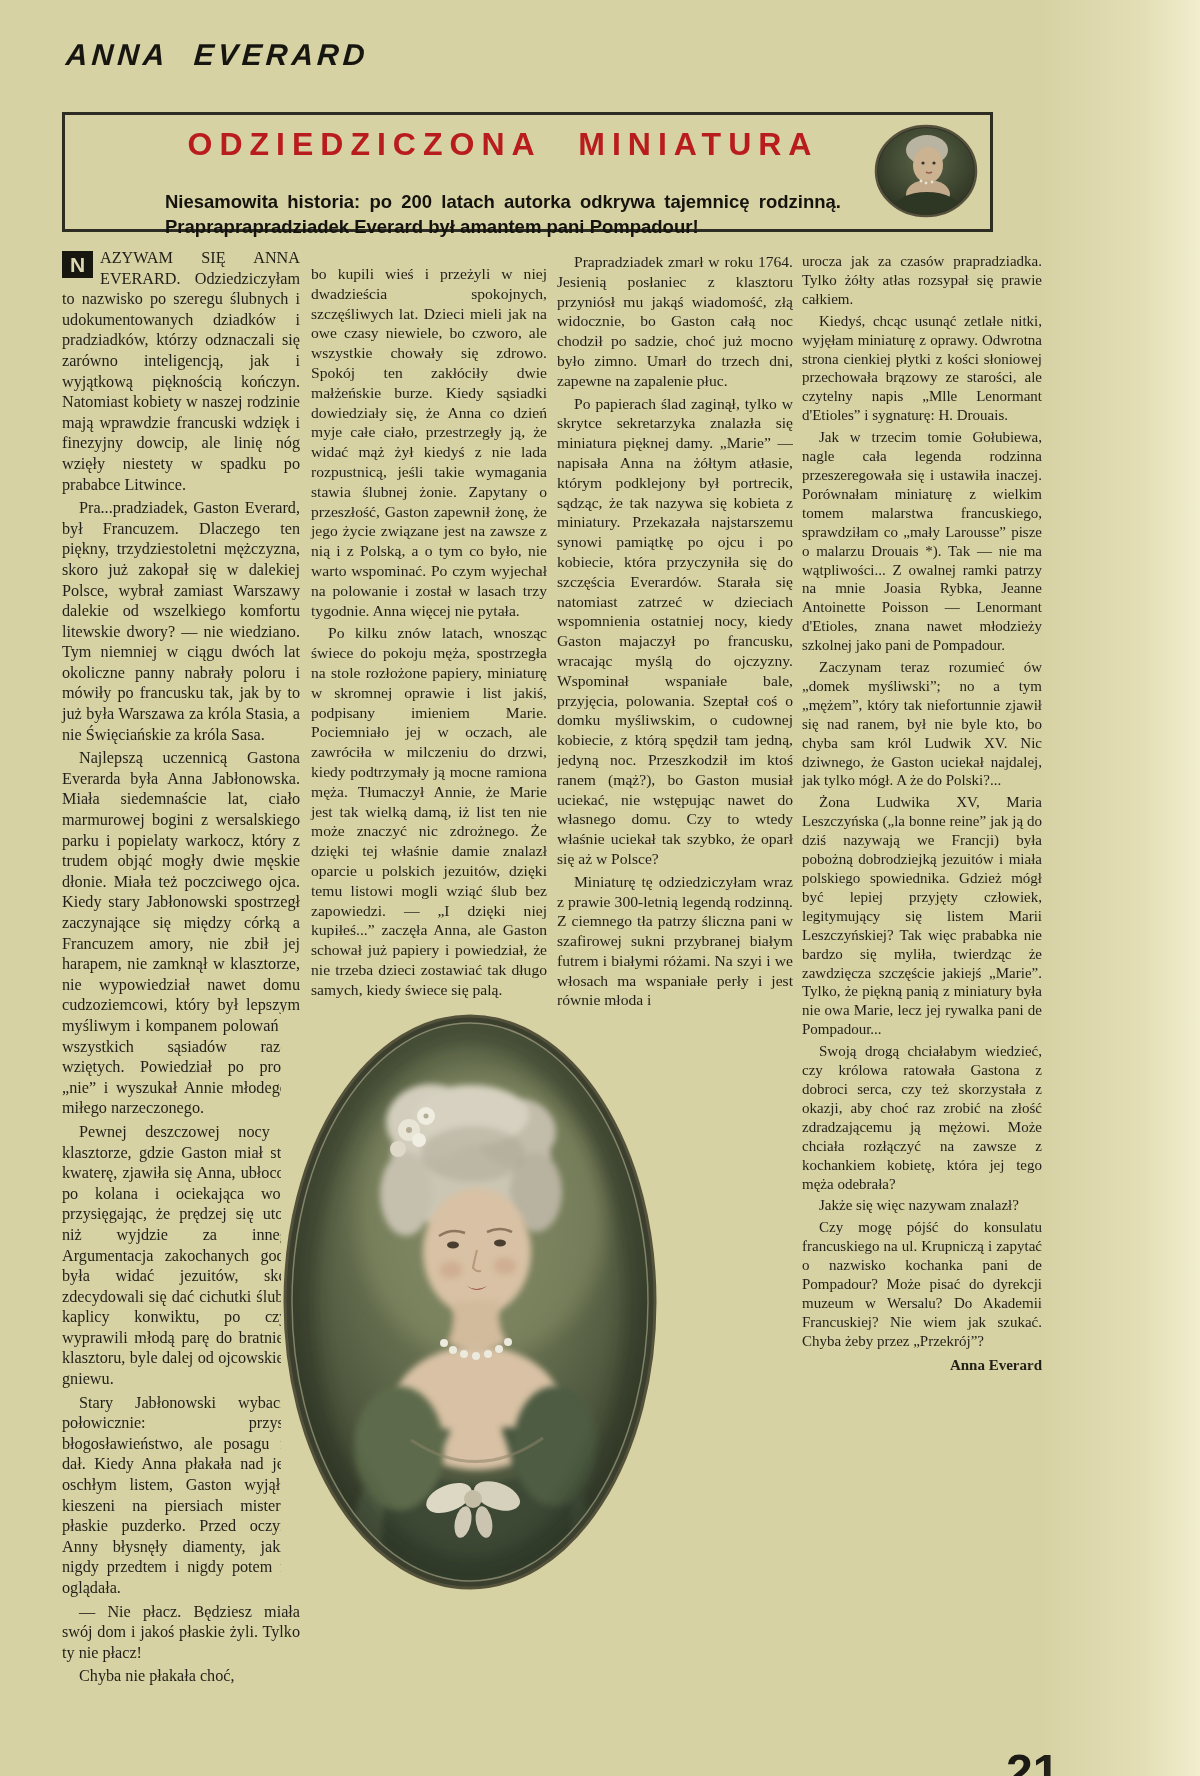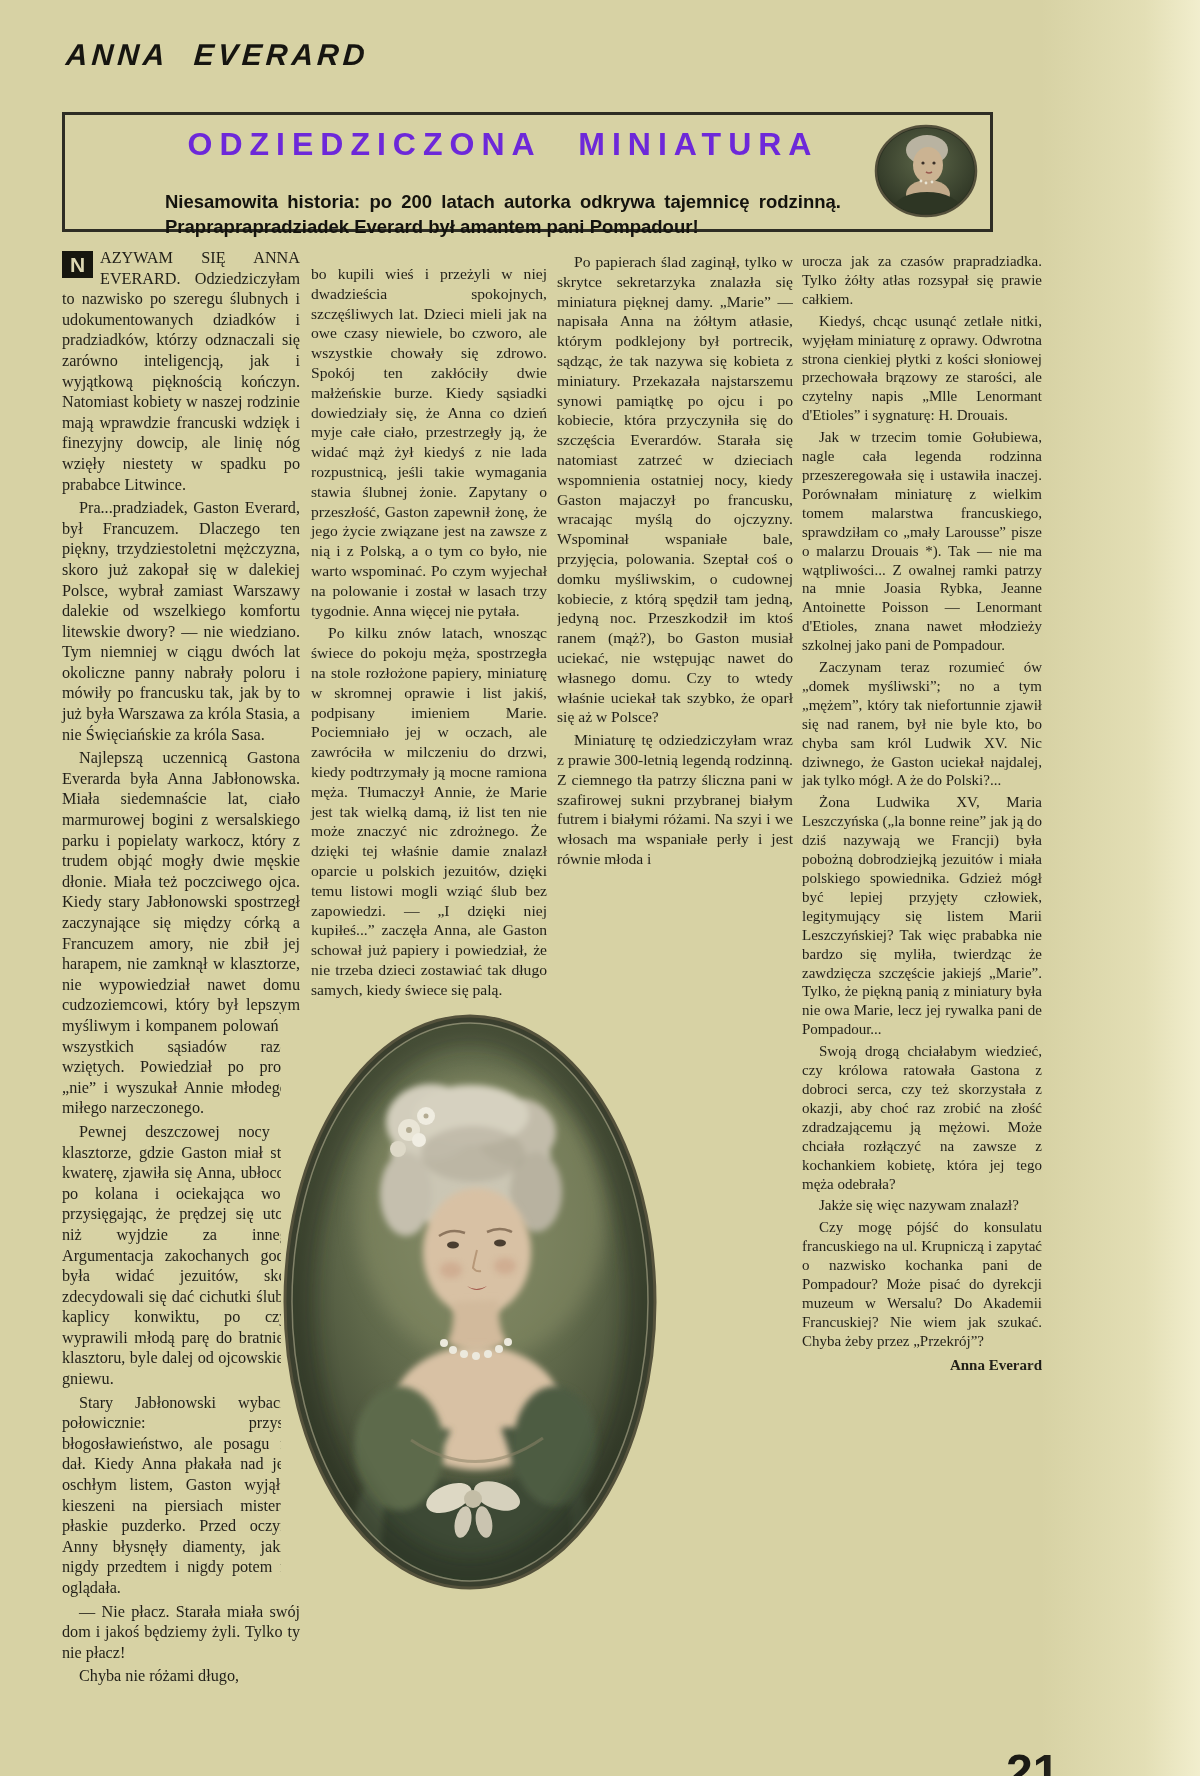--- a/index.html
+++ b/index.html
@@ -23,21 +23,21 @@
   }
   .header-box{
     position:absolute;left:62px;top:112px;width:925px;height:114px;
     border:3px solid #2e2d24;
   }
   .header-text{margin:11px 0 0 100px;width:676px;}
   .title{
     margin:0;
     font-family:"Liberation Sans","DejaVu Sans",sans-serif;
     font-weight:bold;font-size:32px;letter-spacing:7px;word-spacing:22px;
-    text-align:center;color:#6d28d9;white-space:nowrap;
+    text-align:center;color:#b91c1c;white-space:nowrap;
   }
   .subtitle{
     margin:26px 0 0 0;
     font-family:"Liberation Sans","DejaVu Sans",sans-serif;
     font-weight:bold;font-size:18.5px;line-height:25px;
     text-align:justify;color:#14130e;
   }
   .header-portrait{position:absolute;right:12px;top:9px;width:104px;height:94px;}
 
   .col{position:absolute;text-align:justify;}
@@ -110,34 +110,35 @@
     </div>
   </div>
 
   <div class="col col1">
     <p class="par lead-par"><span class="dropcap">N</span><span>AZYWAM SIĘ ANNA EVERARD. Odziedziczyłam to nazwisko po szeregu ślubnych i udokumentowanych dziadków i pradziadków, którzy odznaczali się zarówno inteligencją, jak i wyjątkową pięknością kończyn. Natomiast kobiety w naszej rodzinie mają wprawdzie francuski wdzięk i finezyjny dowcip, ale linię nóg wzięły niestety w spadku po prababce Litwince.</span></p>
     <div class="pars">
         <p>Pra...pradziadek, Gaston Everard, był Francuzem. Dlaczego ten piękny, trzydziestoletni mężczyzna, skoro już zakopał się w dalekiej Polsce, wybrał zamiast Warszawy dalekie od wszelkiego komfortu litewskie dwory? — nie wiedziano. Tym niemniej w ciągu dwóch lat okoliczne panny nabrały poloru i mówiły po francusku tak, jak by to już była Warszawa za króla Stasia, a nie Święciańskie za króla Sasa.</p>
         <p>Najlepszą uczennicą Gastona Everarda była Anna Jabłonowska. Miała siedemnaście lat, ciało marmurowej bogini z wersalskiego parku i popielaty warkocz, który z trudem objąć mogły dwie męskie dłonie. Miała też poczciwego ojca. Kiedy stary Jabłonowski spostrzegł zaczynające się między córką a Francuzem amory, nie zbił jej harapem, nie zamknął w klasztorze, nie wypowiedział nawet domu cudzoziemcowi, który był lepszym myśliwym i kompanem polowań od wszystkich sąsiadów razem wziętych. Powiedział po prostu „nie” i wyszukał Annie młodego i miłego narzeczonego.</p>
         <p>Pewnej deszczowej nocy w klasztorze, gdzie Gaston miał stałą kwaterę, zjawiła się Anna, ubłocona po kolana i ociekająca wodą, przysięgając, że prędzej się utopi, niż wyjdzie za innego. Argumentacja zakochanych godna była widać jezuitów, skoro zdecydowali się dać cichutki ślub w kaplicy konwiktu, po czym wyprawili młodą parę do bratniego klasztoru, byle dalej od ojcowskiego gniewu.</p>
         <p>Stary Jabłonowski wybaczył połowicznie: przysłał błogosławieństwo, ale posagu nie dał. Kiedy Anna płakała nad jego oschłym listem, Gaston wyjął z kieszeni na piersiach misterne, płaskie puzderko. Przed oczyma Anny błysnęły diamenty, jakich nigdy przedtem i nigdy potem nie oglądała.</p>
-        <p>— Nie płacz. Starała miała swój dom i jakoś będziemy żyli. Tylko ty nie płacz!</p>
-        <p>Chyba nie różami długo,</p>
+        <p>— Nie płacz. Będziesz miała swój dom i jakoś płaskie żyli. Tylko ty nie płacz!</p>
+        <p>Chyba nie płakała choć,</p>
       </div>
   </div>
 
   <div class="col col2 no-indent-first">
     <div class="pars">
         <p>bo kupili wieś i przeżyli w niej dwadzieścia spokojnych, szczęśliwych lat. Dzieci mieli jak na owe czasy niewiele, bo czworo, ale wszystkie chowały się zdrowo. Spokój ten zakłóciły dwie małżeńskie burze. Kiedy sąsiadki dowiedziały się, że Anna co dzień myje całe ciało, przestrzegły ją, że widać mąż żył kiedyś z nie lada rozpustnicą, jeśli takie wymagania stawia ślubnej żonie. Zapytany o przeszłość, Gaston zapewnił żonę, że jego życie związane jest na zawsze z nią i z Polską, a o tym co było, nie warto wspominać. Po czym wyjechał na polowanie i został w lasach trzy tygodnie. Anna więcej nie pytała.</p>
         <p>Po kilku znów latach, wnosząc świece do pokoju męża, spostrzegła na stole rozłożone papiery, miniaturę w skromnej oprawie i list jakiś, podpisany imieniem Marie. Pociemniało jej w oczach, ale zawróciła w milczeniu do drzwi, kiedy podtrzymały ją mocne ramiona męża. Tłumaczył Annie, że Marie jest tak wielką damą, iż list ten nie może znaczyć nic zdrożnego. Że dzięki tej właśnie damie znalazł oparcie u polskich jezuitów, dzięki temu listowi mogli wziąć ślub bez zapowiedzi. — „I dzięki niej kupiłeś...” zaczęła Anna, ale Gaston schował już papiery i powiedział, że nie trzeba dzieci zostawiać tak długo samych, kiedy świece się palą.</p>
       </div>
   </div>
 
   <div class="col col3">
     <div class="pars">
+        <p>Prapradziadek zmarł w roku 1764. Jesienią posłaniec z klasztoru przyniósł mu jakąś wiadomość, złą widocznie, bo Gaston całą noc chodził po sadzie, choć już mocno było zimno. Umarł do trzech dni, zapewne na zapalenie płuc.</p>
         <p>Po papierach ślad zaginął, tylko w skrytce sekretarzyka znalazła się miniatura pięknej damy. „Marie” — napisała Anna na żółtym atłasie, którym podklejony był portrecik, sądząc, że tak nazywa się kobieta z miniatury. Przekazała najstarszemu synowi pamiątkę po ojcu i po kobiecie, która przyczyniła się do szczęścia Everardów. Starała się natomiast zatrzeć w dzieciach wspomnienia ostatniej nocy, kiedy Gaston majaczył po francusku, wracając myślą do ojczyzny. Wspominał wspaniałe bale, przyjęcia, polowania. Szeptał coś o domku myśliwskim, o cudownej kobiecie, z którą spędził tam jedną, jedyną noc. Przeszkodził im ktoś ranem (mąż?), bo Gaston musiał uciekać, nie wstępując nawet do własnego domu. Czy to wtedy właśnie uciekał tak szybko, że oparł się aż w Polsce?</p>
         <p>Miniaturę tę odziedziczyłam wraz z prawie 300-letnią legendą rodzinną. Z ciemnego tła patrzy śliczna pani w szafirowej sukni przybranej białym futrem i białymi różami. Na szyi i we włosach ma wspaniałe perły i jest równie młoda i</p>
       </div>
   </div>
 
   <div class="col col4 no-indent-first">
     <div class="pars">
         <p>urocza jak za czasów prapradziadka. Tylko żółty atłas rozsypał się prawie całkiem.</p>
         <p>Kiedyś, chcąc usunąć zetlałe nitki, wyjęłam miniaturę z oprawy. Odwrotna strona cienkiej płytki z kości słoniowej przechowała brązowy ze starości, ale czytelny napis „Mlle Lenormant d'Etioles” i sygnaturę: H. Drouais.</p>
         <p>Jak w trzecim tomie Gołubiewa, nagle cała legenda rodzinna przeszeregowała się i ustawiła inaczej. Porównałam miniaturę z wielkim tomem malarstwa francuskiego, sprawdziłam co „mały Larousse” pisze o malarzu Drouais *). Tak — nie ma wątpliwości... Z owalnej ramki patrzy na mnie Joasia Rybka, Jeanne Antoinette Poisson — Lenormant d'Etioles, znana nawet młodzieży szkolnej jako pani de Pompadour.</p>

